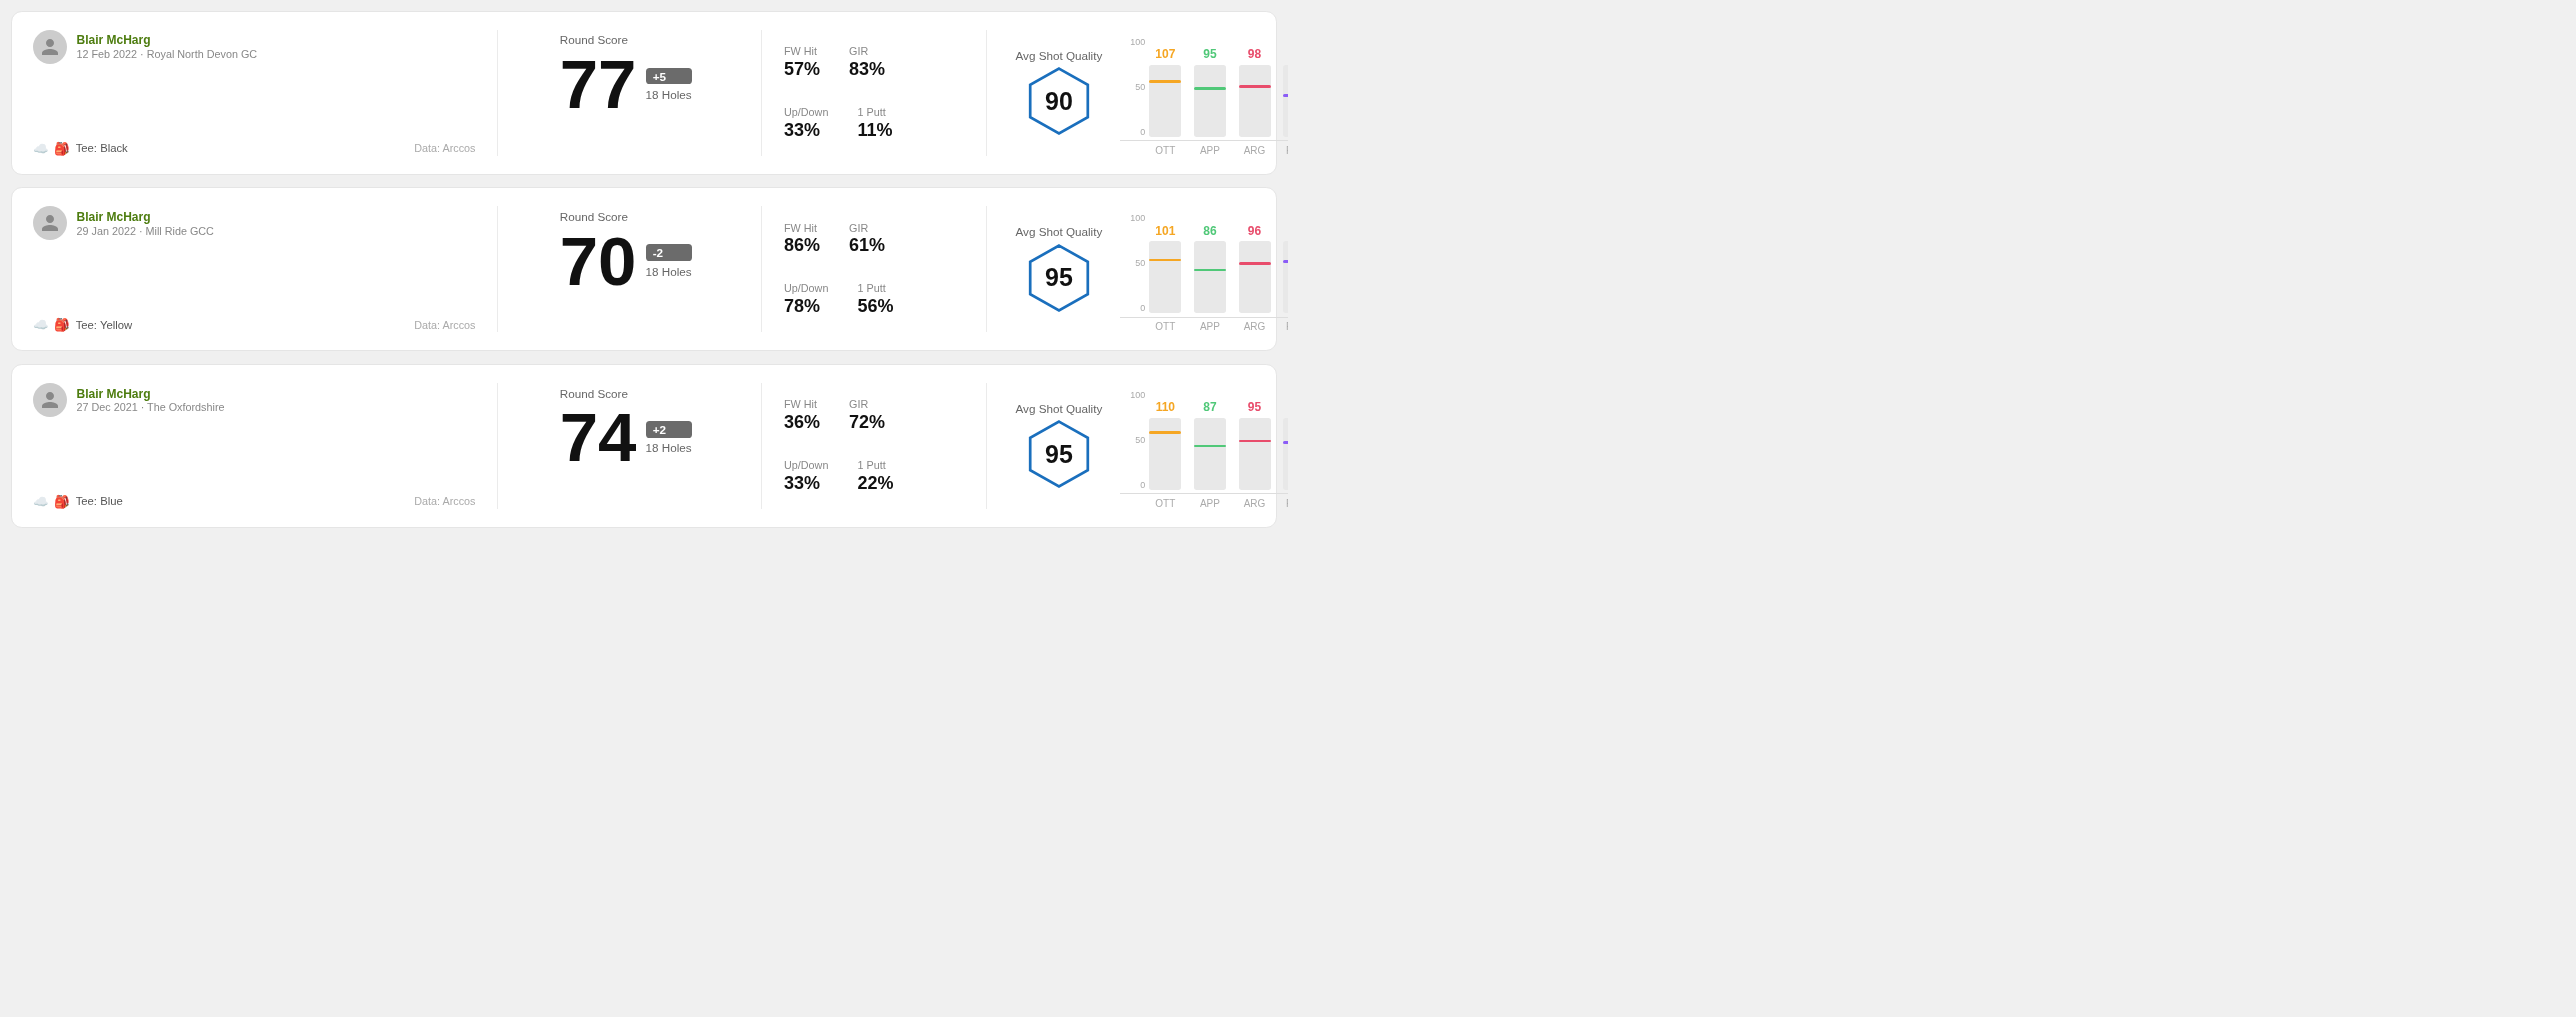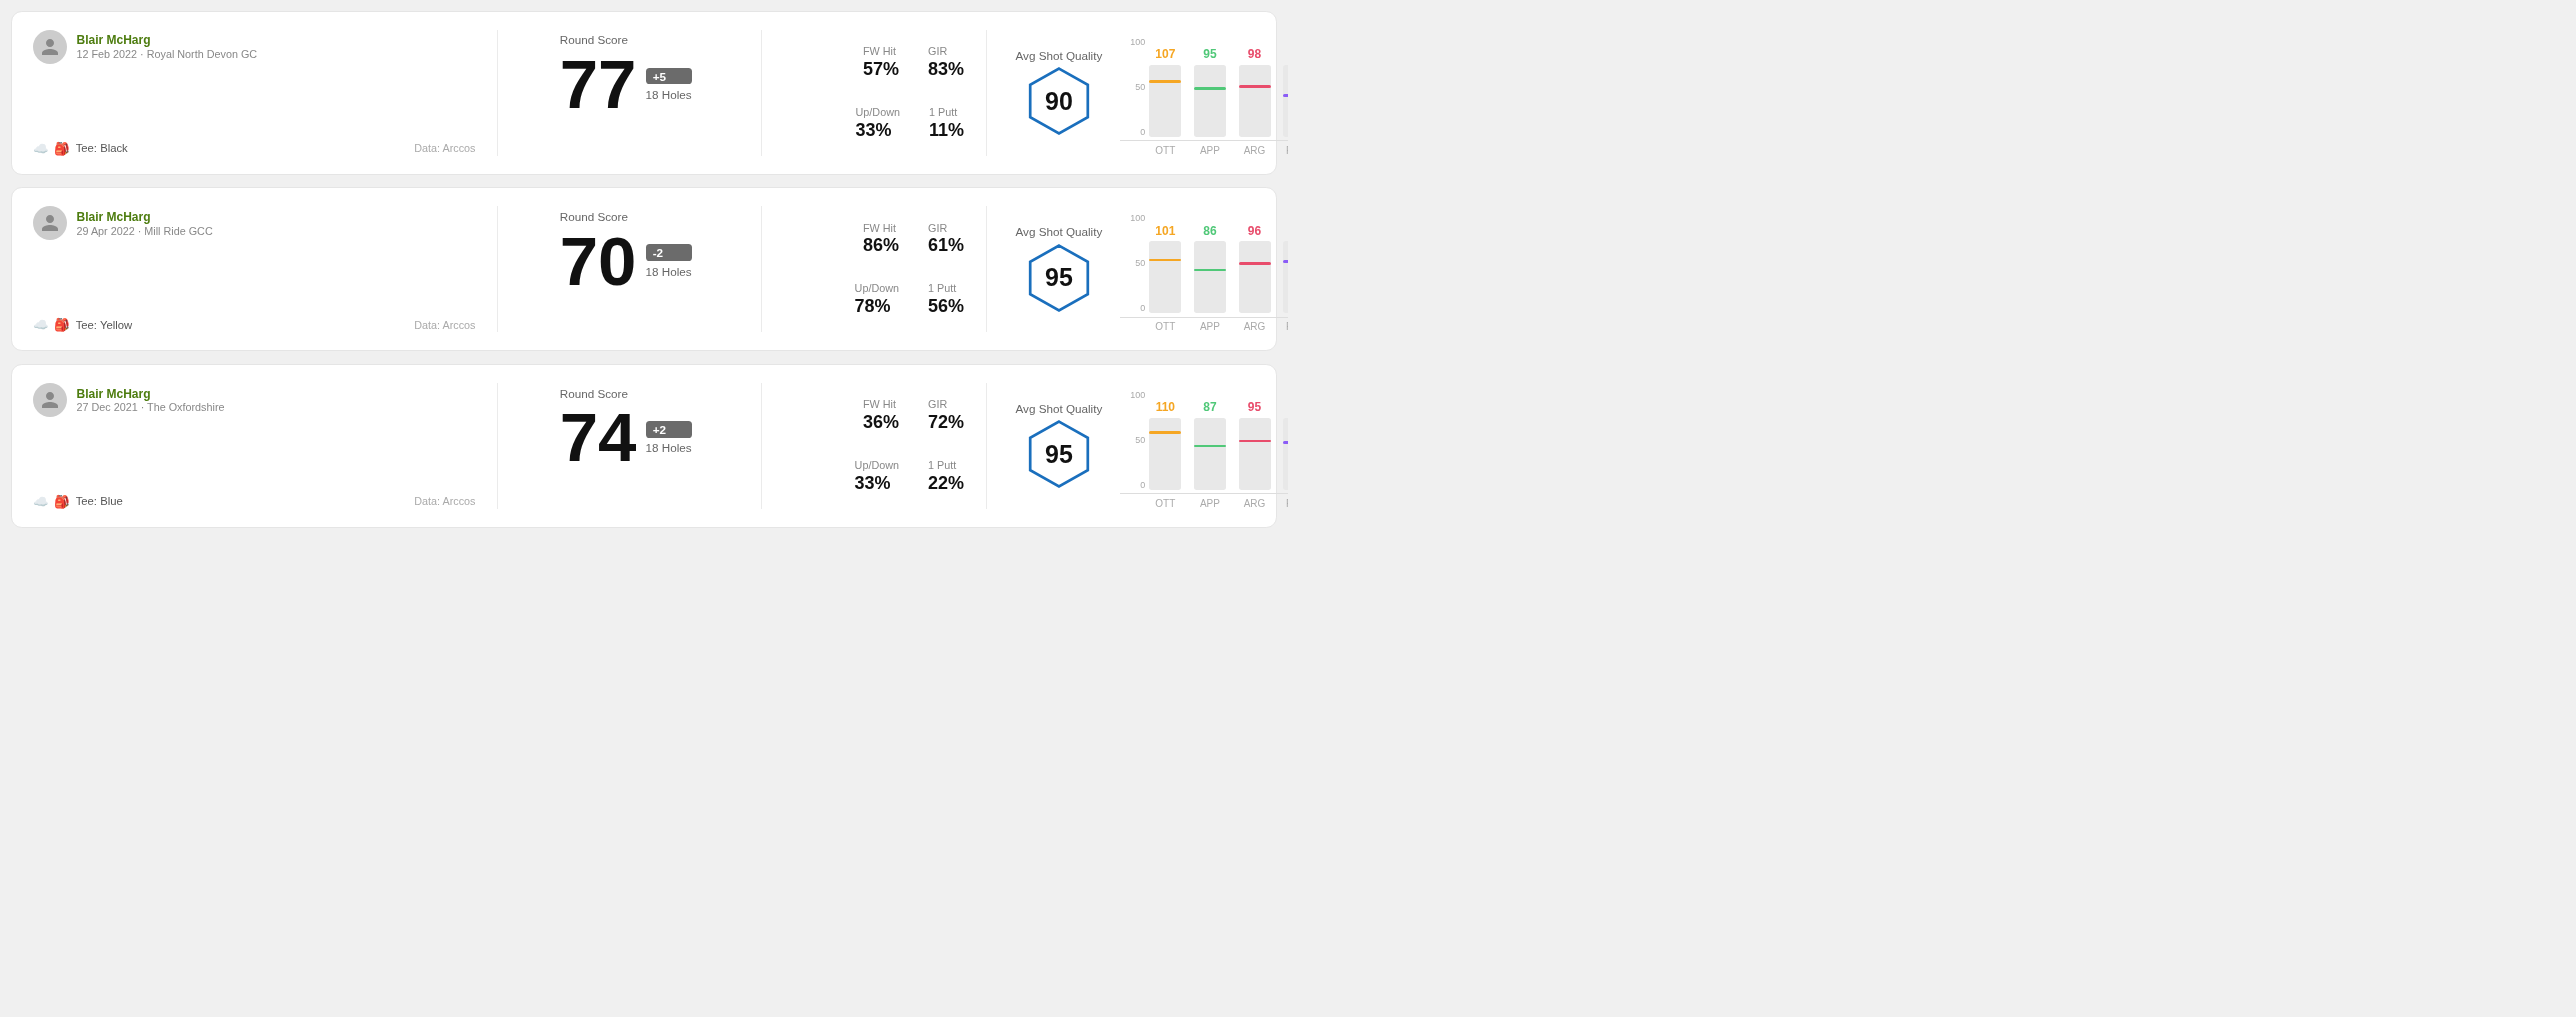--- a/index.html
+++ b/index.html
@@ -140,21 +140,20 @@
     }
 
     
     .card-stats {
       width: 180px;
       flex-shrink: 0;
       display: flex;
       flex-direction: column;
       justify-content: center;
       gap: 26px;
-      align-items: flex-end;
     }
 
     .stats-row {
       display: flex;
       gap: 29px;
     }
 
     .stat-item {}
     .stat-label { font-size: 10.8px; color: #888; margin-bottom: 1.8px; }
     .stat-value { font-size: 18px; font-weight: 700; color: #111; }
@@ -379,21 +378,21 @@
     <div class="card">
       <div class="card-left">
         <div class="user-row">
           <div class="avatar">
             <svg viewBox="0 0 24 24" xmlns="http://www.w3.org/2000/svg">
               <path d="M12 12c2.7 0 4.8-2.1 4.8-4.8S14.7 2.4 12 2.4 7.2 4.5 7.2 7.2 9.3 12 12 12zm0 2.4c-3.2 0-9.6 1.6-9.6 4.8v2.4h19.2v-2.4c0-3.2-6.4-4.8-9.6-4.8z"></path>
             </svg>
           </div>
           <div class="user-info">
             <span class="user-name">Blair McHarg</span>
-            <span class="user-date">29 Apr 2022 · Mill Ride GCC</span>
+            <span class="user-date">29 Jan 2022 · Mill Ride GCC</span>
           </div>
         </div>
         <div class="card-footer">
           <div class="tee-info">
             <span class="tee-icon">☁️</span>
             <span class="tee-icon">🎒</span>
             <span>Tee: Yellow</span>
           </div>
           <span class="data-source">Data: Arccos</span>
         </div>

